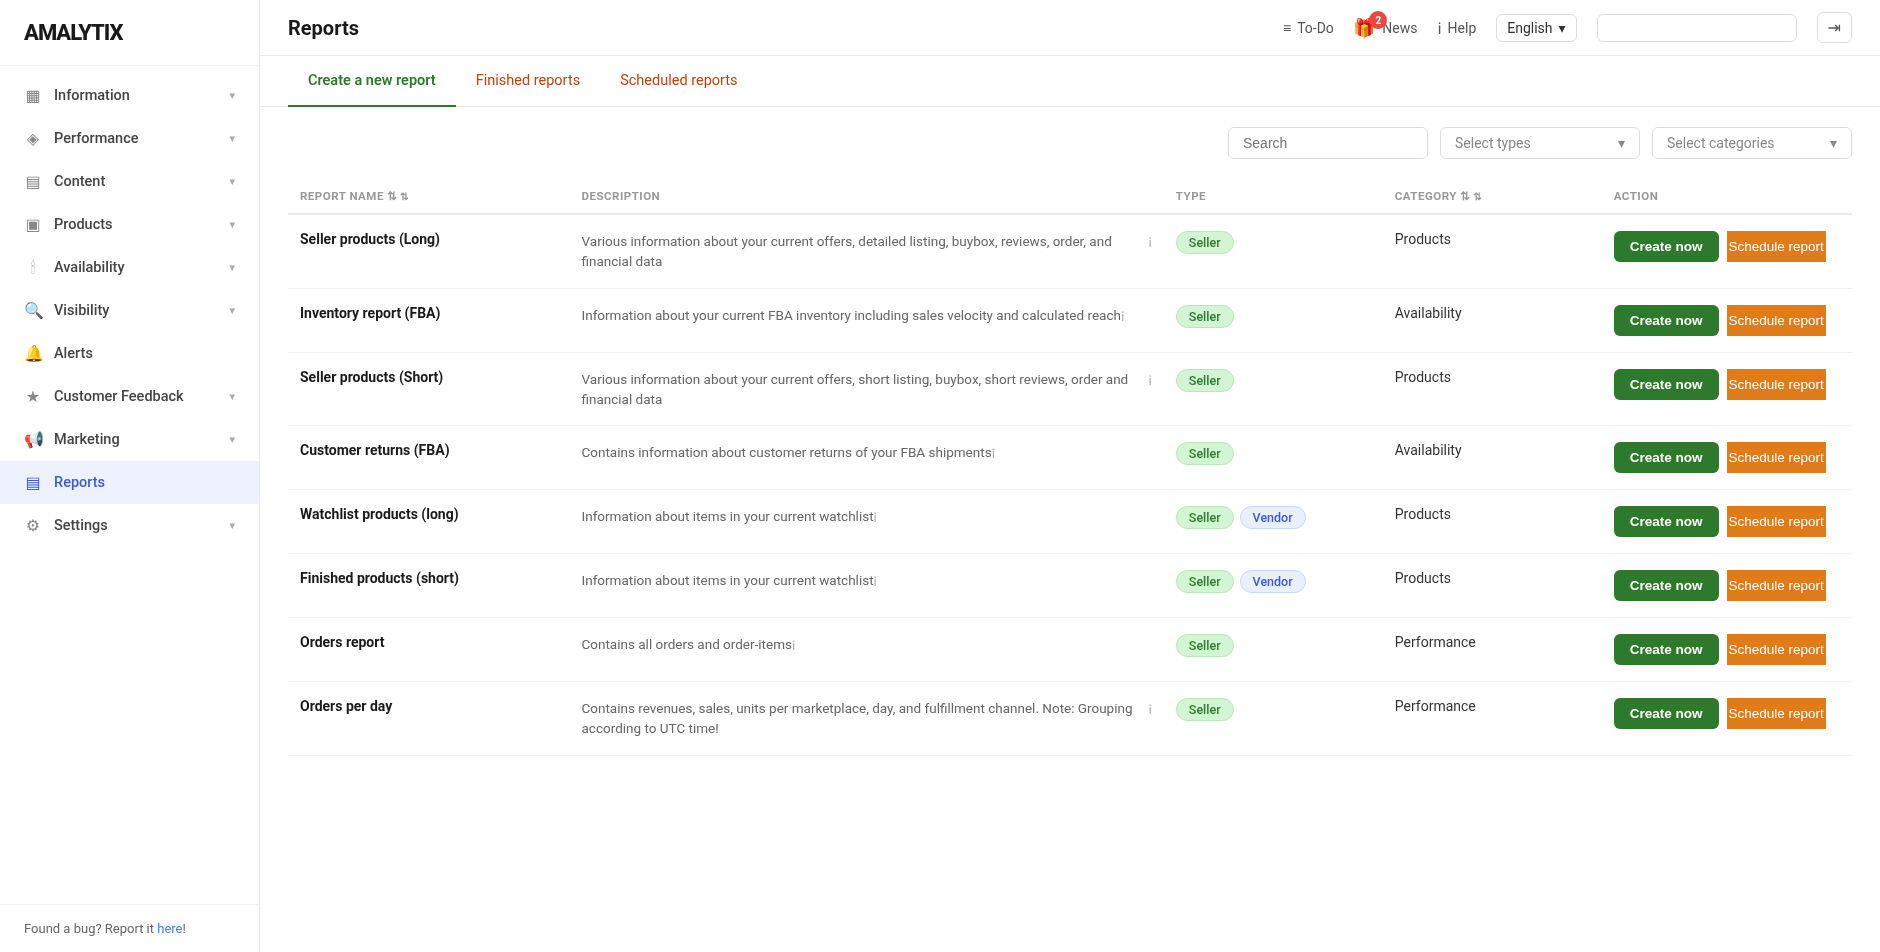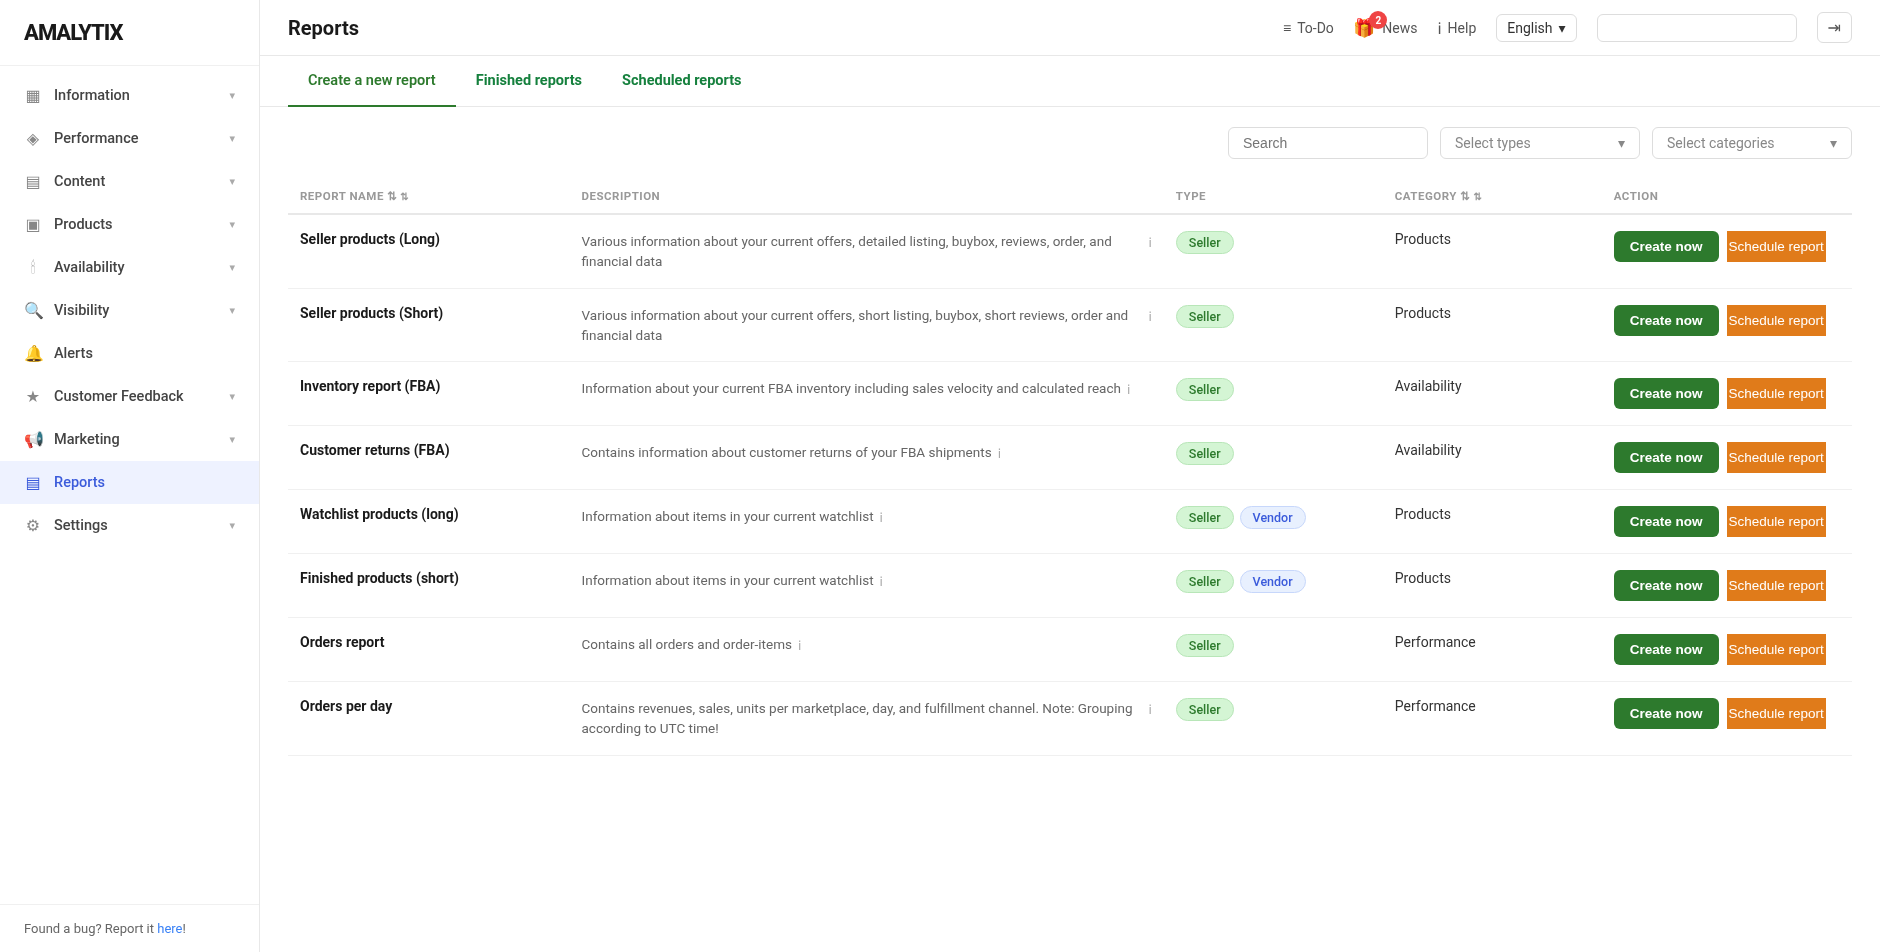--- a/index.html
+++ b/index.html
@@ -127,22 +127,22 @@
     .tabs {
       display: flex;
       gap: 0;
       padding: 0 28px;
       border-bottom: 1px solid #e8e8e8;
       background: #fff;
     }
     .tab {
       padding: 16px 20px;
       font-size: 14.5px;
-      font-weight: 700;
-      color: #15803d;
+      font-weight: 400;
+      color: #c2410c;
       cursor: pointer;
       border-bottom: 2px solid transparent;
       margin-bottom: -1px;
     }
     .tab.active { color: #2d7a2d; border-bottom-color: #2d7a2d; font-weight: 600; }
 
     
     .table-area { padding: 20px 28px; }
     .table-controls {
       display: flex;
@@ -186,21 +186,21 @@
       letter-spacing: 0.5px;
       padding: 10px 12px;
       text-transform: uppercase;
     }
     .reports-table th.sortable { cursor: pointer; }
     .reports-table th.sortable::after { content: ' ⇅'; font-size: 10px; }
     .reports-table tbody tr { border-bottom: 1px solid #f0f0f0; }
     .reports-table td { padding: 16px 12px; font-size: 14px; color: #333; vertical-align: top; }
     .report-name { font-weight: 700; color: #1a1a1a; font-size: 14px; text-align: right; }
     .report-desc { color: #666; font-size: 13.5px; line-height: 1.5; }
-    .desc-cell { display: flex; align-items: flex-start; gap: 6px; }
+    .desc-cell { display: flex; align-items: flex-start; }
     .info-icon { color: #aaa; font-size: 13px; margin-top: 2px; cursor: pointer; flex-shrink: 0; }
     .type-badges { display: flex; gap: 6px; flex-wrap: wrap; }
     .badge {
       padding: 3px 12px;
       border-radius: 20px;
       font-size: 12.5px;
       font-weight: 500;
     }
     .badge-seller { background: #d4f5d4; color: #2d7a2d; border: 1px solid #b8e6b8; }
     .badge-vendor { background: #e8f0fe; color: #3b5bdb; border: 1px solid #c7d7fb; }
@@ -399,54 +399,54 @@
               </td>
               <td class="col-cat">Products</td>
               <td class="col-action">
                 <div class="action-buttons">
       <button class="btn-create">Create now</button>
       <button class="btn-schedule">Schedule report</button>
     </div>
               </td>
             </tr>
             <tr>
+              <td class="col-name"><span class="report-name">Inventory report (FBA)</span></td>
+              <td class="col-desc">
+                <div class="desc-cell">
+      <span class="report-desc">Information about your current FBA inventory including sales velocity and calculated reach</span>
+      <span class="info-icon">ℹ</span>
+    </div>
+              </td>
+              <td class="col-type">
+                <div class="type-badges">
+                  <span class="badge badge-seller">Seller</span>
+                </div>
+              </td>
+              <td class="col-cat">Availability</td>
+              <td class="col-action">
+                <div class="action-buttons">
+      <button class="btn-create">Create now</button>
+      <button class="btn-schedule">Schedule report</button>
+    </div>
+              </td>
+            </tr>
+            <tr>
               <td class="col-name"><span class="report-name">Seller products (Short)</span></td>
               <td class="col-desc">
                 <div class="desc-cell">
       <span class="report-desc">Various information about your current offers, short listing, buybox, short reviews, order and financial data</span>
       <span class="info-icon">ℹ</span>
     </div>
               </td>
               <td class="col-type">
                 <div class="type-badges">
                   <span class="badge badge-seller">Seller</span>
                 </div>
               </td>
               <td class="col-cat">Products</td>
-              <td class="col-action">
-                <div class="action-buttons">
-      <button class="btn-create">Create now</button>
-      <button class="btn-schedule">Schedule report</button>
-    </div>
-              </td>
-            </tr>
-            <tr>
-              <td class="col-name"><span class="report-name">Inventory report (FBA)</span></td>
-              <td class="col-desc">
-                <div class="desc-cell">
-      <span class="report-desc">Information about your current FBA inventory including sales velocity and calculated reach</span>
-      <span class="info-icon">ℹ</span>
-    </div>
-              </td>
-              <td class="col-type">
-                <div class="type-badges">
-                  <span class="badge badge-seller">Seller</span>
-                </div>
-              </td>
-              <td class="col-cat">Availability</td>
               <td class="col-action">
                 <div class="action-buttons">
       <button class="btn-create">Create now</button>
       <button class="btn-schedule">Schedule report</button>
     </div>
               </td>
             </tr>
             <tr>
               <td class="col-name"><span class="report-name">Customer returns (FBA)</span></td>
               <td class="col-desc">

